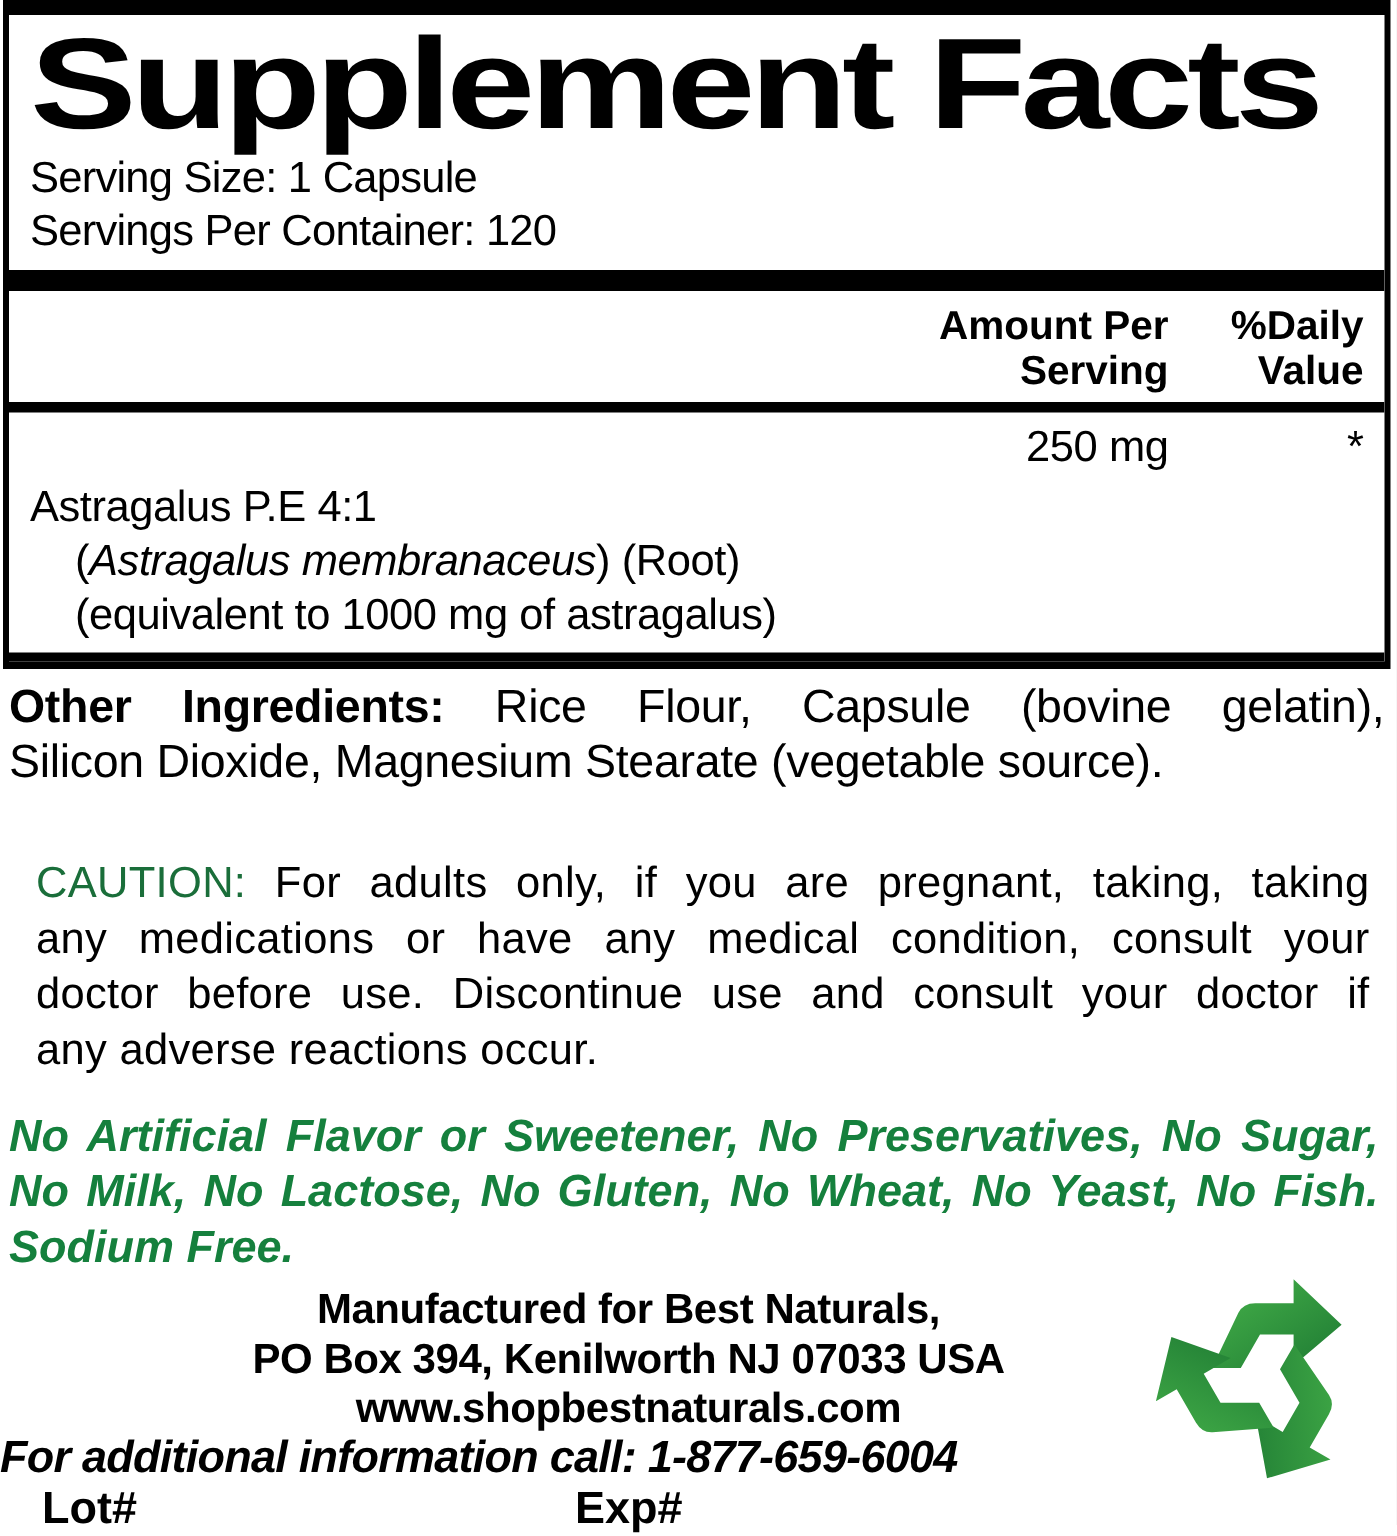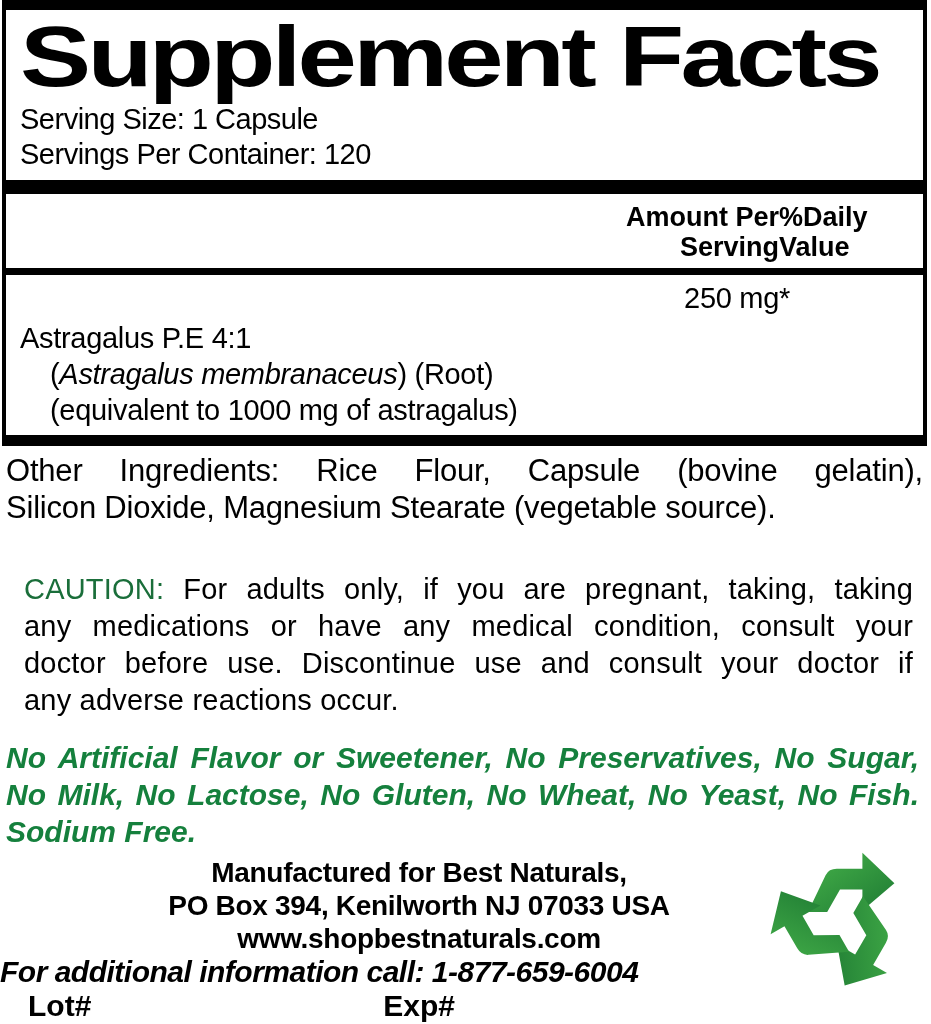--- a/index.html
+++ b/index.html
@@ -20,33 +20,33 @@
            transform-origin:left center; }
   .serving-line { font-size:29px; line-height:35px; letter-spacing:-0.5px; }
   .bar { background:#000; margin:0 -14px; }
   .bar-thick { height:14px; margin-top:8px; }
   .bar-mid   { height:7px; }
   .bar-heavy { height:12px; margin-top:8px; }
   .facts-header { display:flex; font-weight:bold; font-size:27px; line-height:30px;
                   padding-top:8px; padding-bottom:6px; }
   .col-name { flex:1;margin-top:40px; }
   .col-amount { width:185px; text-align:right; }
-  .col-dv { width:130px; text-align:left; }
+  .col-dv { width:130px; text-align:right; }
   .ingredient-row { display:flex; font-size:29px; line-height:33px; padding-top:7px;
                     letter-spacing:-0.3px; }
   .sub-line { font-size:29px; line-height:33px; margin-top:3px; padding-left:30px;
               letter-spacing:-0.3px; }
   .latin { font-style:italic; }
   .footnote { font-size:29px; line-height:34px; padding-top:3px; letter-spacing:-0.3px; }
 
   
   .other-ing { margin:6px 8px 0 6px; font-size:31px; line-height:37px;
                letter-spacing:-0.2px; }
   .other-ing .jline { text-align:justify; text-align-last:justify; }
-  .oi-label { font-weight:normal; }
+  .oi-label { font-weight:bold; }
 
   
   .caution { margin:45px 18px 0 24px; font-size:29px; line-height:37px;
              letter-spacing:0.2px; }
   .caution .jline { text-align:justify; text-align-last:justify; }
   .caution-label { font-weight:normal; color:#1a6e3a; }
 
   
   .claims { margin:20px 12px 0 6px; font-size:30px; line-height:37px;
             font-weight:bold; font-style:italic; color:#15803d; }

